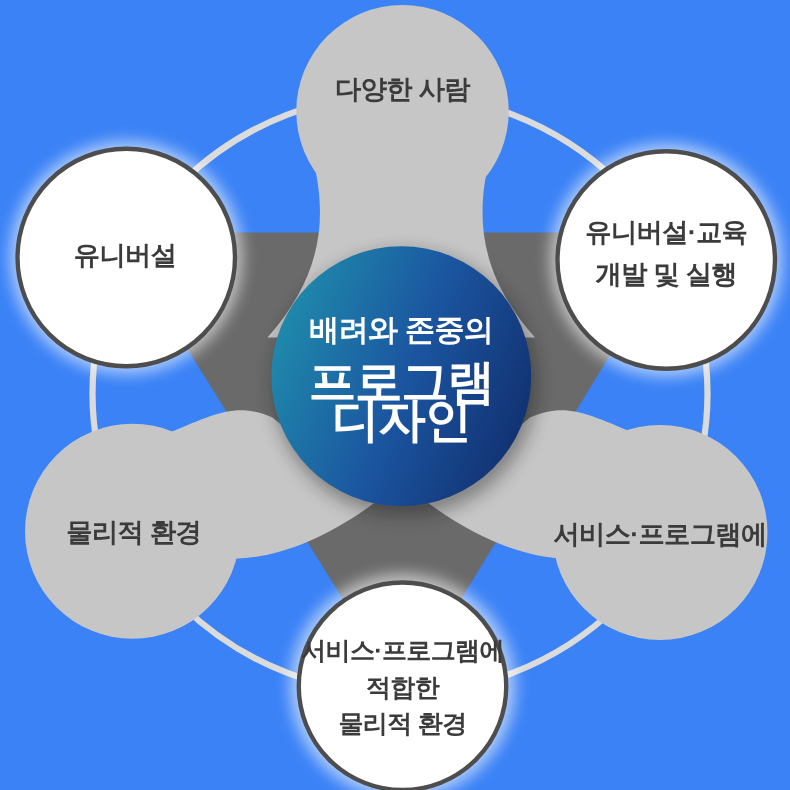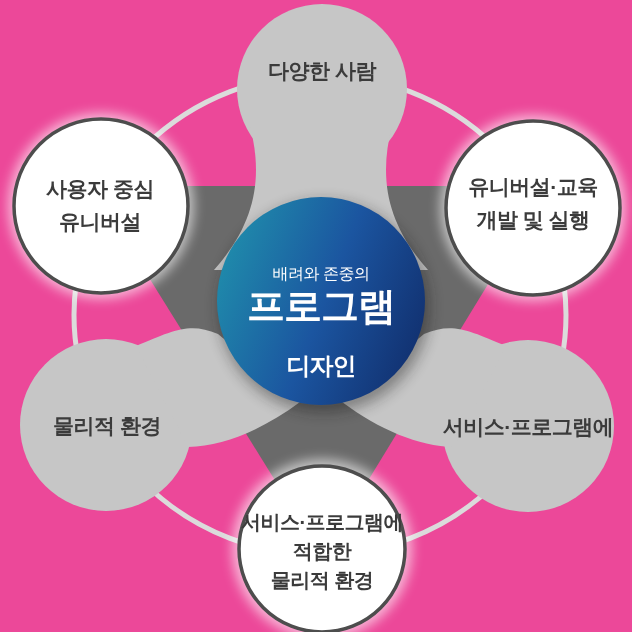--- a/index.html
+++ b/index.html
@@ -1,41 +1,41 @@
 <!DOCTYPE html>
 <html><head>
 <meta charset="utf-8">
 <style>
   html,body{margin:0;padding:0;background:#ffffff;}
   .stage{
     position:relative;
     width:632px;height:632px;
-    background:#ec4899;
+    background:#3b82f6;
     overflow:hidden;
     font-family:"Liberation Sans","DejaVu Sans",sans-serif;
   }
   .stage svg{position:absolute;left:0;top:0;}
   .label{
     position:absolute;
     transform:translate(-50%,-50%);
     text-align:center;
     font-weight:700;
     color:#3b3b3b;
     white-space:nowrap;
     letter-spacing:-0.5px;
   }
   .lbl-top{left:322px;top:71px;font-size:21px;}
   .lbl-tl{left:100px;top:205px;font-size:21px;line-height:33px;}
   .lbl-tr{left:533px;top:203px;font-size:21px;line-height:33px;}
   .lbl-left{left:107px;top:426px;font-size:21px;}
   .lbl-right{left:528px;top:427px;font-size:21px;}
   .lbl-bottom{left:322px;top:551px;font-size:20px;line-height:29px;}
-  .lbl-center-sub{left:321px;top:264px;font-size:16px;color:#ffffff;font-weight:400;margin-top:10px;}
+  .lbl-center-sub{left:321px;top:264px;font-size:24px;color:#ffffff;font-weight:700;}
   .lbl-center-main1{left:321px;top:306px;font-size:38px;color:#ffffff;font-weight:700;letter-spacing:-1px;}
-  .lbl-center-main2{left:321px;top:366px;font-size:24px;color:#ffffff;font-weight:700;letter-spacing:-1px;font-family:Liberation Mono, monospace;}
+  .lbl-center-main2{left:321px;top:336px;font-size:38px;color:#ffffff;font-weight:700;letter-spacing:-1px;font-family:Liberation Mono, monospace;}
 </style>
 </head>
 <body>
 
 <div class="stage">
 
   <svg width="632" height="632" viewBox="0 0 632 632">
     <defs>
       <linearGradient id="blueGrad" x1="0" y1="0.35" x2="1" y2="0.75">
         <stop offset="0" stop-color="#1f8aab"></stop>
@@ -76,21 +76,20 @@
       <circle cx="533" cy="208" r="87" fill="#ffffff"></circle>
       <circle cx="322" cy="549" r="83" fill="#ffffff"></circle>
     </g>
 
     <circle cx="321" cy="301" r="104" fill="url(#blueGrad)"></circle>
   </svg>
 
   <div class="label lbl-top">다양한 사람</div>
 
   <div class="label lbl-tl">
-    <div>사용자 중심</div>
     <div>유니버설</div>
   </div>
 
   <div class="label lbl-tr">
     <div>유니버설·교육</div>
     <div>개발 및 실행</div>
   </div>
 
   <div class="label lbl-left">물리적 환경</div>
 

